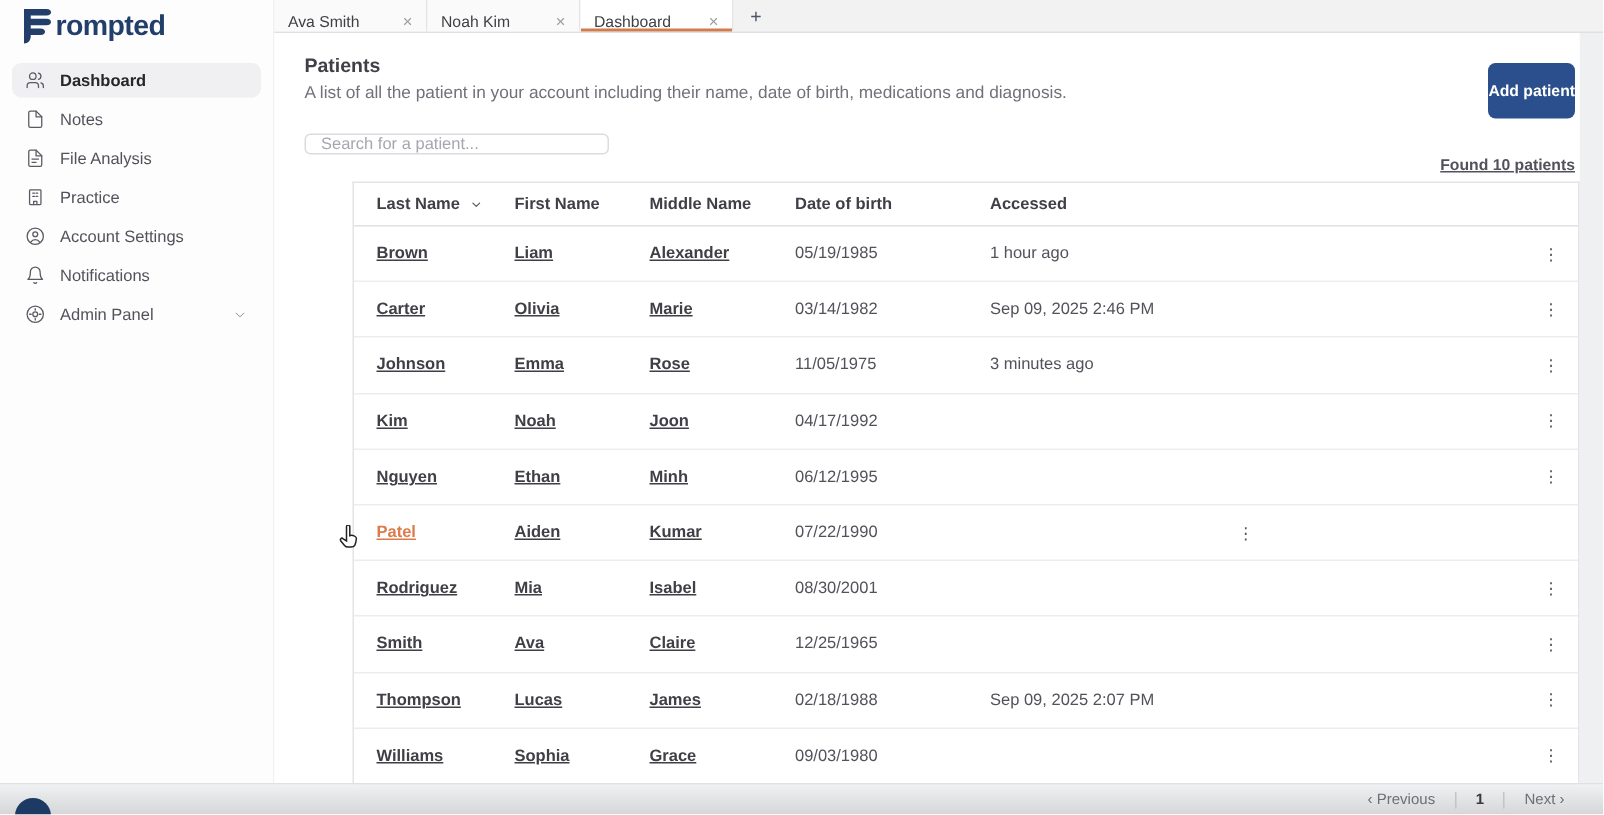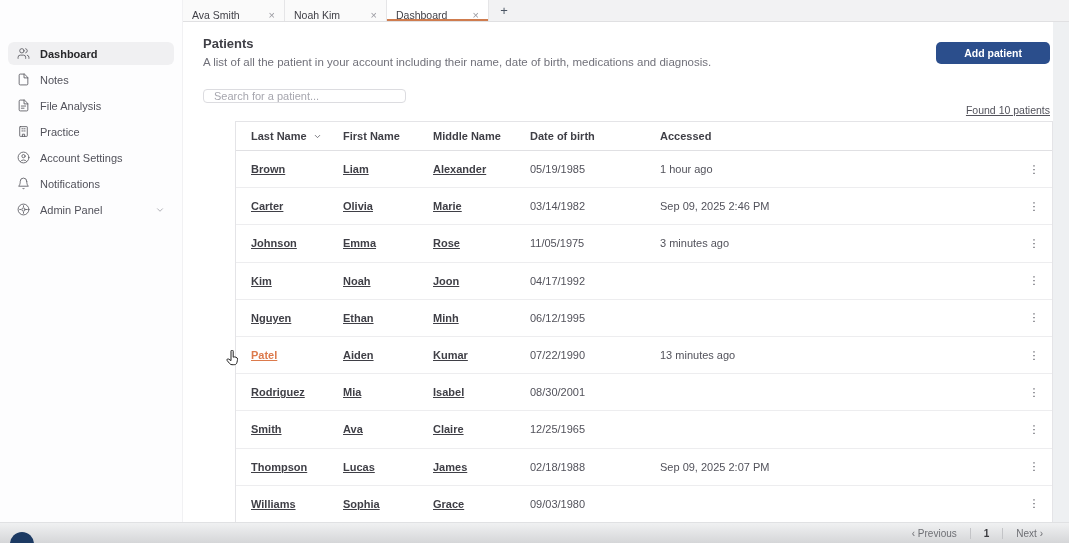--- a/index.html
+++ b/index.html
@@ -30,29 +30,29 @@
   .tab.active { background:#fff; box-shadow:inset 0 -2px 0 var(--tab-accent,#cf7c4e); }
   .tab-close { color:#9a9aa1; font-size:11px; line-height:1; padding-left:6px; }
   .newtab { width:30px; display:flex; align-items:center; justify-content:center;
             font-size:13px; color:#4b5563; }
 
   
   .gutter { position:absolute; right:0; top:22px; bottom:21px; width:16px; background:#eef0f2; }
   .main { position:absolute; left:183px; top:23px; width:870px; bottom:21px; background:#fff; }
   .page-title { position:absolute; left:20px; top:13px; font-size:13px; font-weight:700; color:#3f3f46; }
   .page-sub { position:absolute; left:20px; top:33px; font-size:11.5px; color:#71717a;text-align:center; }
-  .add-btn { position:absolute; right:3px; top:19px; height:22px; padding:0 28px;
+  .add-btn { position:absolute; right:3px; top:19px; height:37px; padding:0 0;
              background:var(--btn-navy,#2b4e8c); color:#fff; font-size:10.5px; font-weight:700;
              border:none; border-radius:5px; font-family:inherit; }
   .search { position:absolute; left:20px; top:66px; width:203px; height:14px;
             border:1px solid #dcdce0; border-radius:4px; padding:0 10px; font-size:11px;
             color:#3f3f46; font-family:inherit; background:#fff; }
   .search::placeholder { color:#a6a6ae; }
   .found { position:absolute; right:3px; top:81px; font-size:10.5px; color:#52525b;
-           text-decoration:underline; }
+           text-decoration:underline;font-weight:bold; }
 
   
   .table { position:absolute; left:20px; right:0; top:98px; bottom:0;
            border:1px solid #e4e4e7; border-bottom:none; background:#fff;margin-left:32px; }
   .trow { display:grid; grid-template-columns:92px 90px 97px 130px 1fr 36px; align-items:center; }
   .thead { height:29px; border-bottom:1px solid #e0e0e3; font-size:11px; font-weight:700; color:#3f3f46; }
   .thead > div { padding-left:15px; display:flex; align-items:center; gap:6px; }
   .thead svg { width:9px; height:9px; stroke:#52525b; stroke-width:2; fill:none;
                stroke-linecap:round; stroke-linejoin:round; }
   .tbody .trow { height:37.2px; border-bottom:1px solid #ededef; }
@@ -73,20 +73,29 @@
             border-radius:50%; background:#1c3a63; }
 
   .cursor { position:absolute; left:226px; top:350px; width:14px; height:17px; z-index:5; }
 </style>
 </head>
 <body>
 
 <div id="app">
 
   <aside class="sidebar">
+    <div class="logo">
+      <svg class="logo-p" viewBox="0 0 23 25">
+        <path d="M3 3 C3 1.9 3.9 1 5 1 H18 C20 1 21 2 21 3.2 C21 4.4 20 5.4 18 5.4 H3 Z" fill="#223e6b"></path>
+        <path d="M3 7.5 H18 C20 7.5 21 8.5 21 9.7 C21 10.9 20 11.9 18 11.9 H3 Z" fill="#223e6b"></path>
+        <path d="M3 1 H7.5 V19 C7.5 22 5.8 24 3 24 C3 24 3 24 3 24 Z" fill="#223e6b"></path>
+        <path d="M3 14 H14 C16 14 17 15 17 16.2 C17 17.4 16 18.4 14 18.4 H7.4" fill="#223e6b"></path>
+      </svg>
+      <span class="logo-text">rompted</span>
+    </div>
 
     <nav class="nav">
       <div class="nav-item active">
         <svg viewBox="0 0 24 24">
             <path d="M16 21v-2a4 4 0 0 0-4-4H6a4 4 0 0 0-4 4v2"></path>
             <circle cx="9" cy="7" r="4"></circle>
             <path d="M22 21v-2a4 4 0 0 0-3-3.87"></path>
             <path d="M16 3.13a4 4 0 0 1 0 7.75"></path>
           </svg>
         <span>Dashboard</span>
@@ -231,21 +240,20 @@
     <div><span class="cell-link">Minh</span></div>
     <div>06/12/1995</div>
     <div></div>
     <div class="kebab">⋮</div>
   </div>
           <div class="trow">
     <div><span class="cell-link hovered">Patel</span></div>
     <div><span class="cell-link">Aiden</span></div>
     <div><span class="cell-link">Kumar</span></div>
     <div>07/22/1990</div>
-    <div>13 minutes ago</div>
     <div class="kebab">⋮</div>
   </div>
           <div class="trow">
     <div><span class="cell-link">Rodriguez</span></div>
     <div><span class="cell-link">Mia</span></div>
     <div><span class="cell-link">Isabel</span></div>
     <div>08/30/2001</div>
     <div></div>
     <div class="kebab">⋮</div>
   </div>

